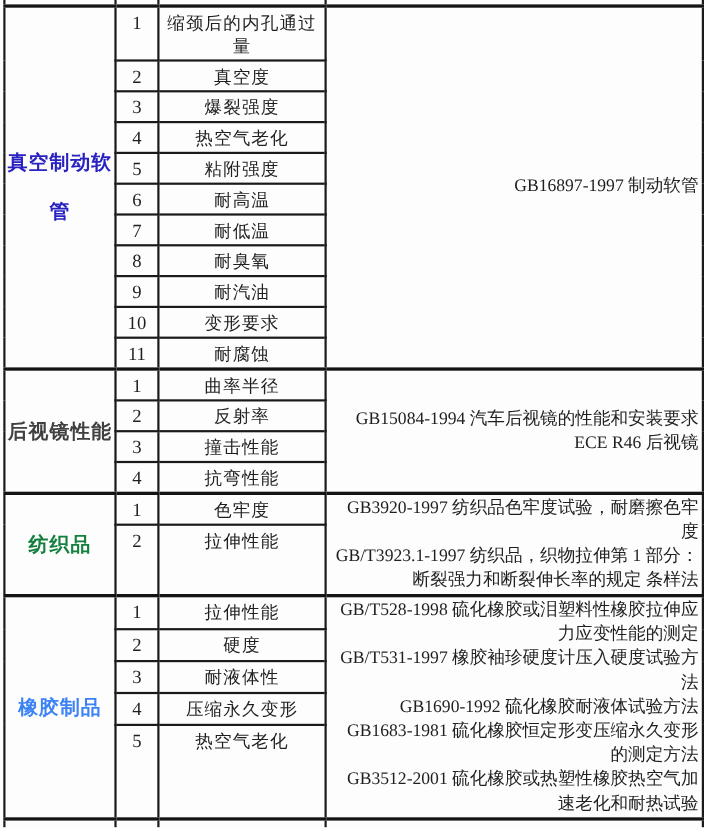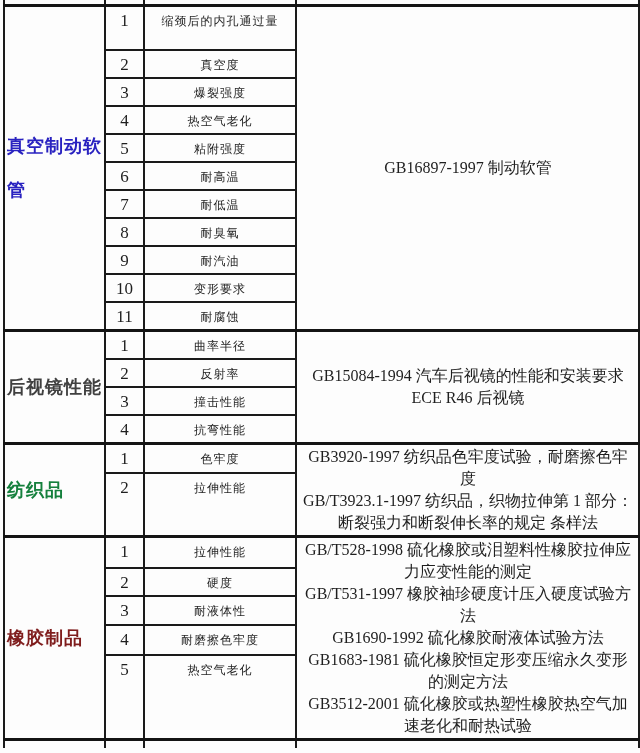--- a/index.html
+++ b/index.html
@@ -35,44 +35,45 @@
   }
   tr.sliver-top td {
     border-top: none;
     border-bottom: 3px solid #141414;
   }
   tr.sliver-bottom td {
     border-bottom: none;
     border-top: 3px solid #141414;
   }
   td.cat {
+    text-align: center;
     vertical-align: middle;
     font-weight: bold;
     font-size: 18px;
     line-height: 44px;
     letter-spacing: 1px;
     padding: 0 2px;
   }
   td.num {
     text-align: center;
     vertical-align: top;
     font-size: 17px;
     line-height: 20px;
     padding-top: 4px;
   }
   td.item {
     text-align: center;
     vertical-align: top;
-    font-size: 12px;
+    font-size: 16px;
     letter-spacing: 1px;
     line-height: 21px;
     padding-top: 4px;
   }
   td.std {
-    text-align: center;
+    text-align: right;
     vertical-align: middle;
     font-size: 16px;
     line-height: 22px;
     padding: 1px 3px 1px 4px;
   }
   td.std .std-line {
     display: block;
   }
 </style>
 </head>
@@ -174,42 +175,42 @@
         <span class="std-line">GB3920-1997 纺织品色牢度试验，耐磨擦色牢度</span>
         <span class="std-line">GB/T3923.1-1997 纺织品，织物拉伸第 1 部分：断裂强力和断裂伸长率的规定 条样法</span>
       </td>
     </tr>
     <tr style="height:62px">
       <td class="num">2</td>
       <td class="item">拉伸性能</td>
     </tr>
 
     <tr class="section-start" style="height:31px">
-      <td class="cat" rowspan="5" style="color:#7f1d1d">橡胶制品</td>
+      <td class="cat" rowspan="5" style="color:#3b82f6">橡胶制品</td>
       <td class="num">1</td>
       <td class="item">拉伸性能</td>
       <td class="std" rowspan="5">
         <span class="std-line">GB/T528-1998 硫化橡胶或泪塑料性橡胶拉伸应力应变性能的测定</span>
         <span class="std-line">GB/T531-1997 橡胶袖珍硬度计压入硬度试验方法</span>
         <span class="std-line">GB1690-1992 硫化橡胶耐液体试验方法</span>
         <span class="std-line">GB1683-1981 硫化橡胶恒定形变压缩永久变形的测定方法</span>
         <span class="std-line">GB3512-2001 硫化橡胶或热塑性橡胶热空气加速老化和耐热试验</span>
       </td>
     </tr>
     <tr style="height:26px">
       <td class="num">2</td>
       <td class="item">硬度</td>
     </tr>
     <tr style="height:29px">
       <td class="num">3</td>
       <td class="item">耐液体性</td>
     </tr>
     <tr style="height:29px">
       <td class="num">4</td>
-      <td class="item">耐磨擦色牢度</td>
+      <td class="item">压缩永久变形</td>
     </tr>
     <tr style="height:84px">
       <td class="num">5</td>
       <td class="item">热空气老化</td>
     </tr>
 
     <tr class="sliver-bottom" style="height:8px">
       <td></td>
       <td></td>
       <td></td>

